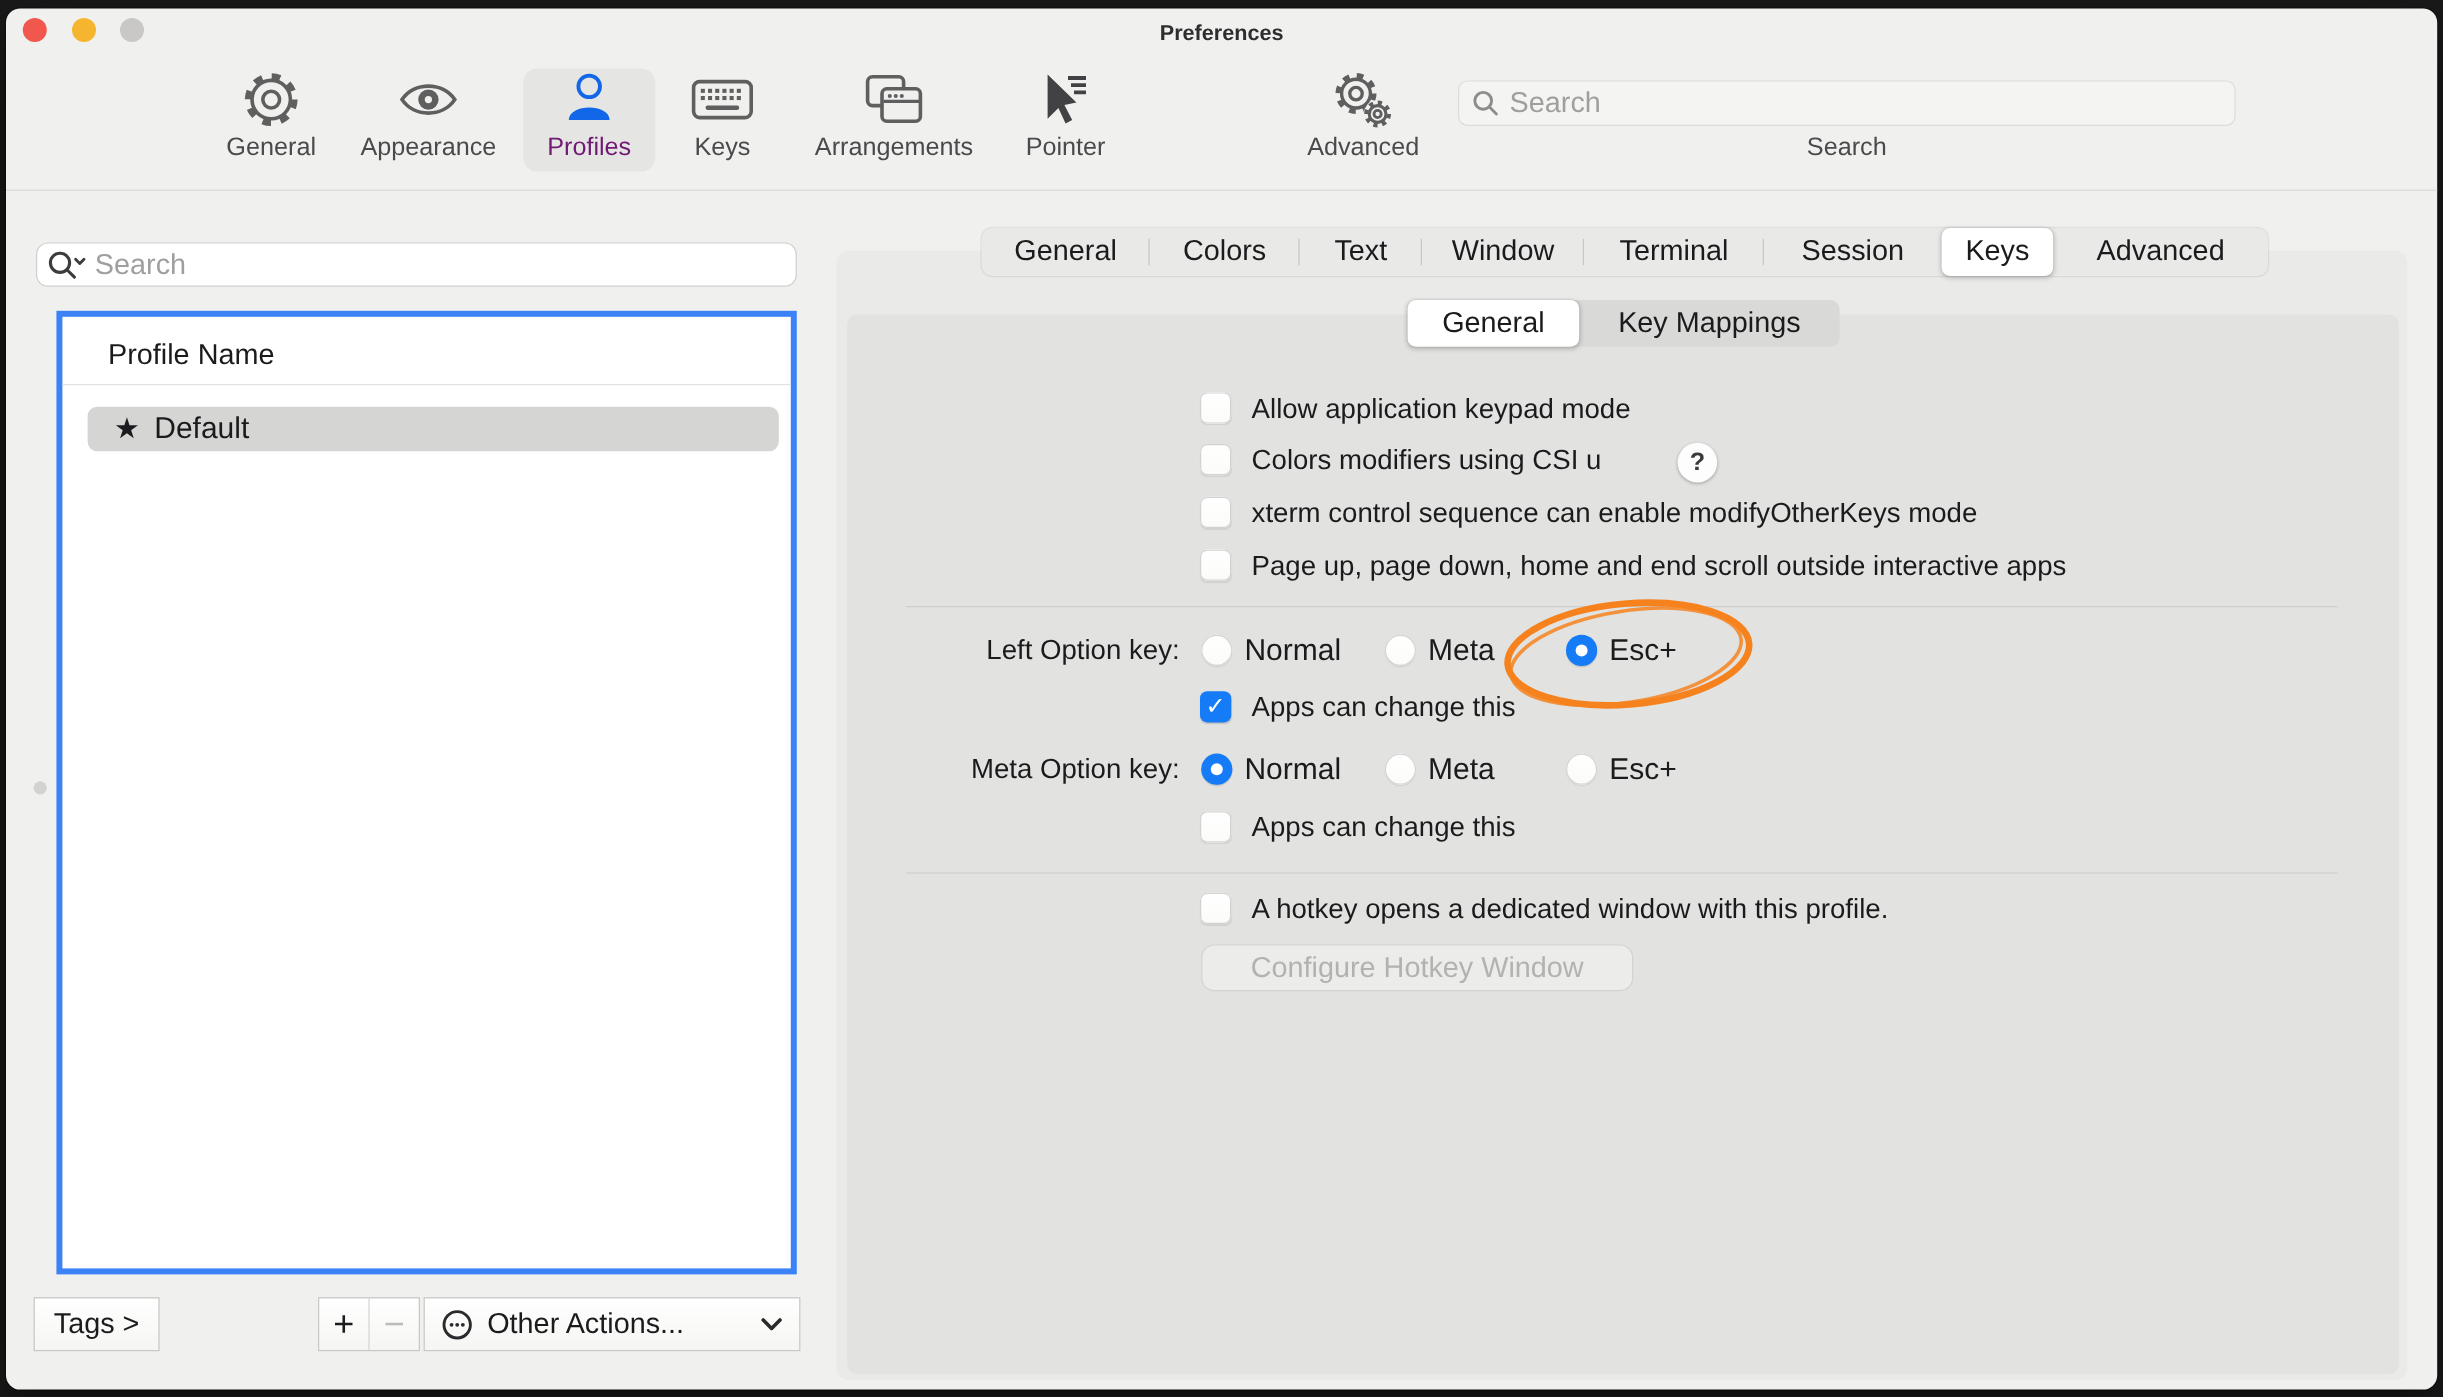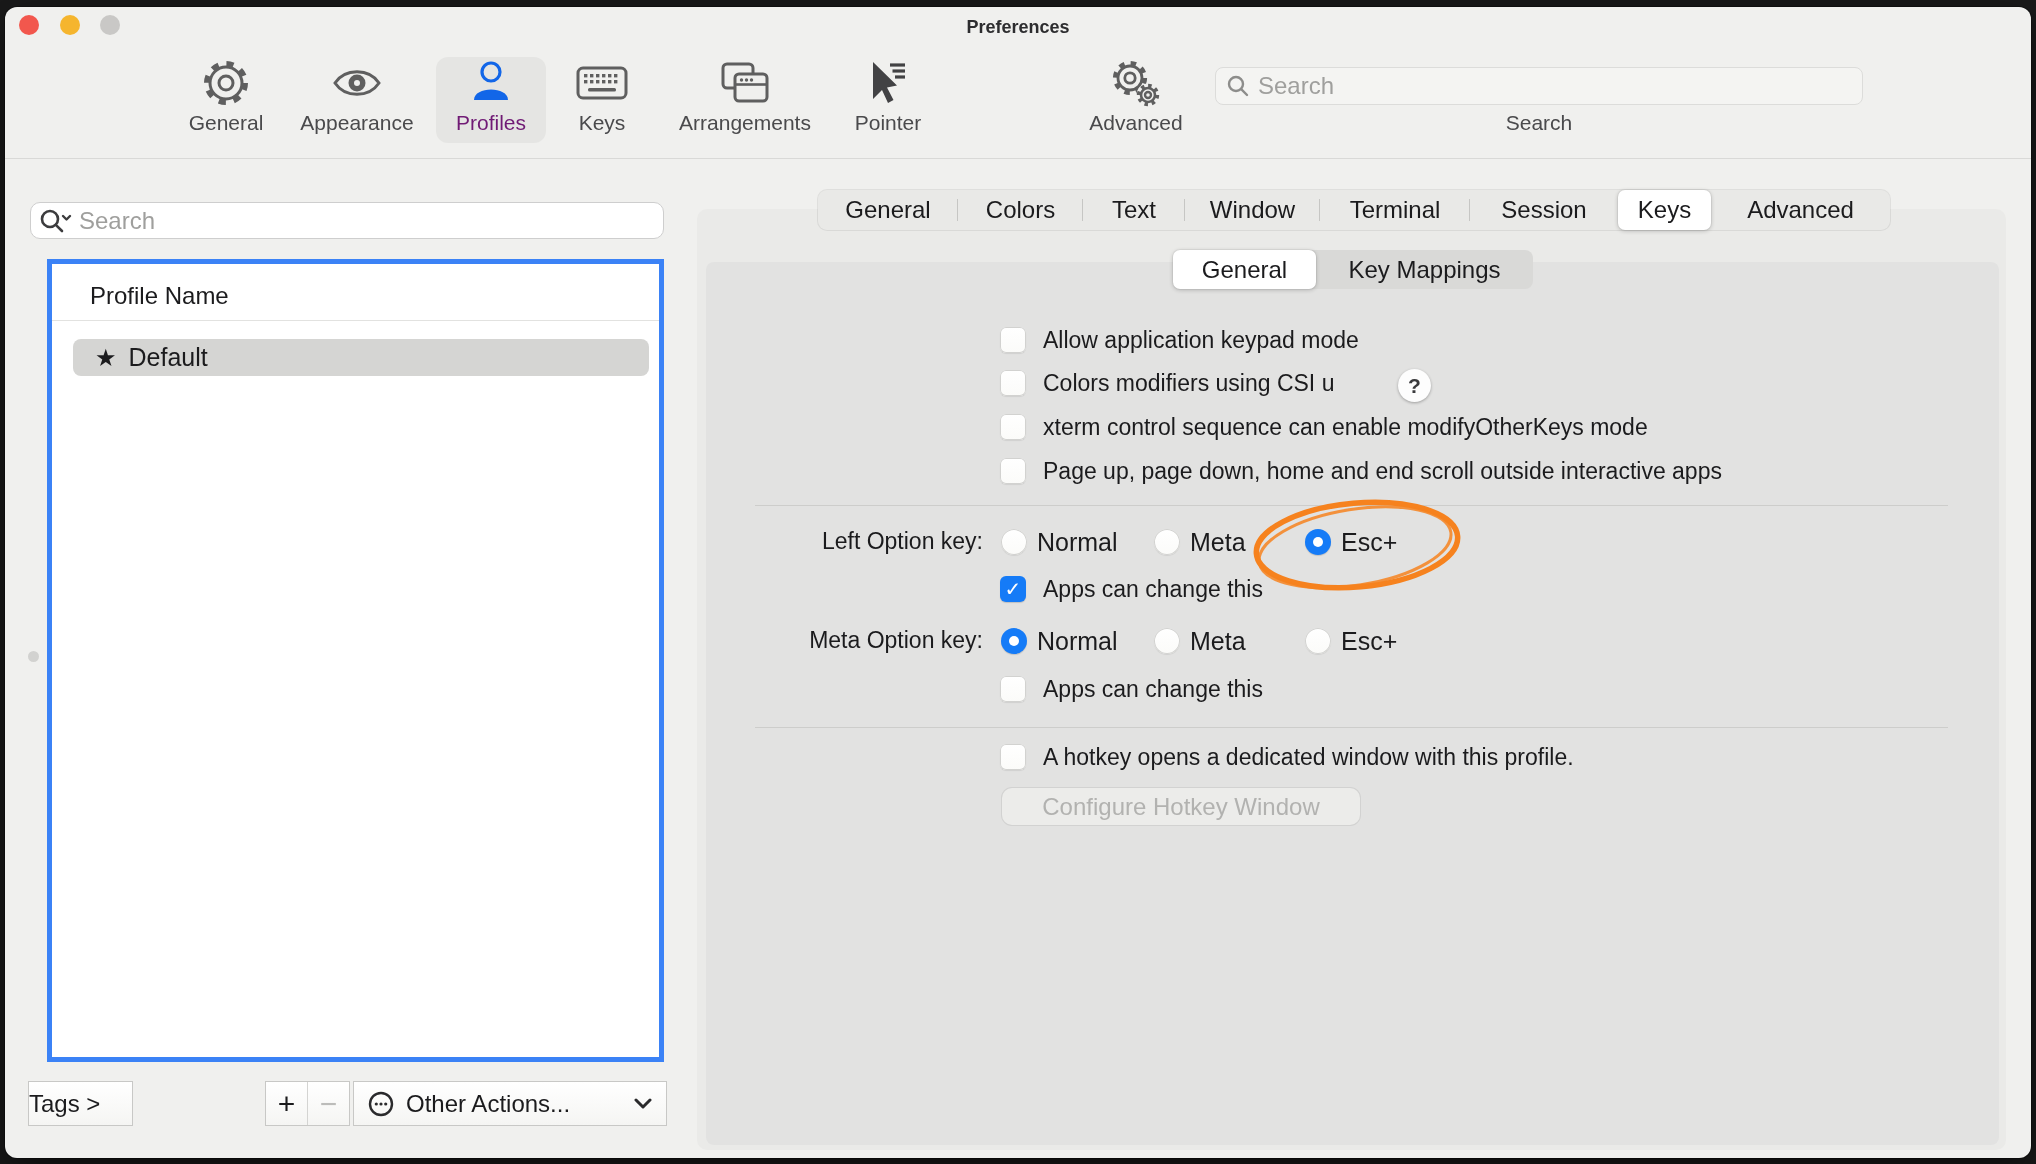--- a/index.html
+++ b/index.html
@@ -38,21 +38,21 @@
                      font-family:inherit; color:#1b1b1d; padding-left:6px; }
   #sb-list { left:42px; top:252px; width:617px; height:803px; background:#ffffff; border:5px solid #3b82f6; }
   #sb-col-header { left:38px; top:18px; font-size:24px; position:absolute; color:#1b1b1d; }
   #sb-head-sep { position:absolute; left:0; top:56px; width:100%; height:1px; background:#e2e2e0; }
   #sb-row { position:absolute; left:21px; top:75px; width:576px; height:37px; border-radius:8px;
             background:#d5d5d3; display:flex; align-items:center; padding-left:22px; font-size:25px; }
   #sb-row .star { font-size:24px; margin-right:12px; }
   #splitter-dot { left:23px; top:644px; width:11px; height:11px; border-radius:50%; background:#d2d2d0; }
 
   .btn { border:1px solid #c8c8c6; background:linear-gradient(#ffffff,#f5f5f3); height:45px;
-         display:flex; align-items:center; justify-content:flex-start; font-size:24px; color:#1b1b1d; }
+         display:flex; align-items:center; justify-content:center; font-size:24px; color:#1b1b1d; }
   #btn-tags { left:23px; top:1074px; width:105px; }
   #grp-addrem { left:260px; top:1074px; width:85px; display:flex; padding:0; }
   #grp-addrem .cell { flex:1; display:flex; align-items:center; justify-content:center; font-size:30px; height:100%; }
   #grp-addrem .cell.first { border-right:1px solid #d4d4d2; }
   #grp-addrem .dim { color:#bcbcba; }
   #btn-other { left:348px; top:1074px; width:314px; justify-content:flex-start; padding:16px 14px; }
   #btn-other .oa-label { margin-left:12px; flex:1; text-align:left; }
 
   
   #panel-outer { left:692px; top:202px; width:1309px; height:941px; border-radius:10px; background:#eaeae8; }

